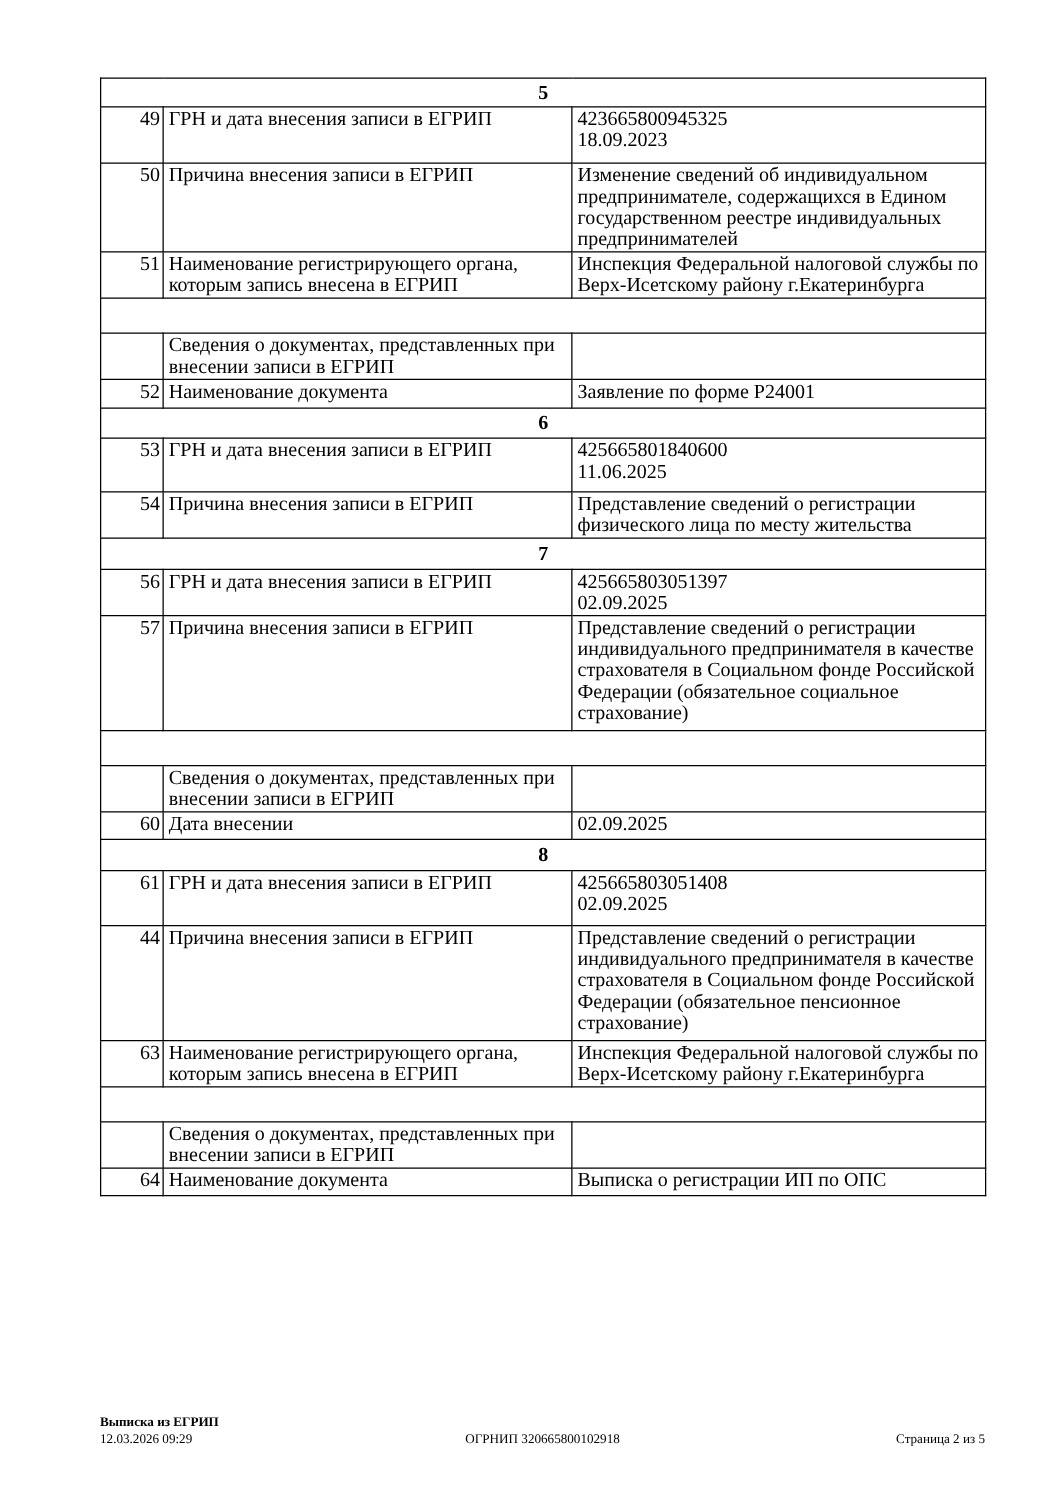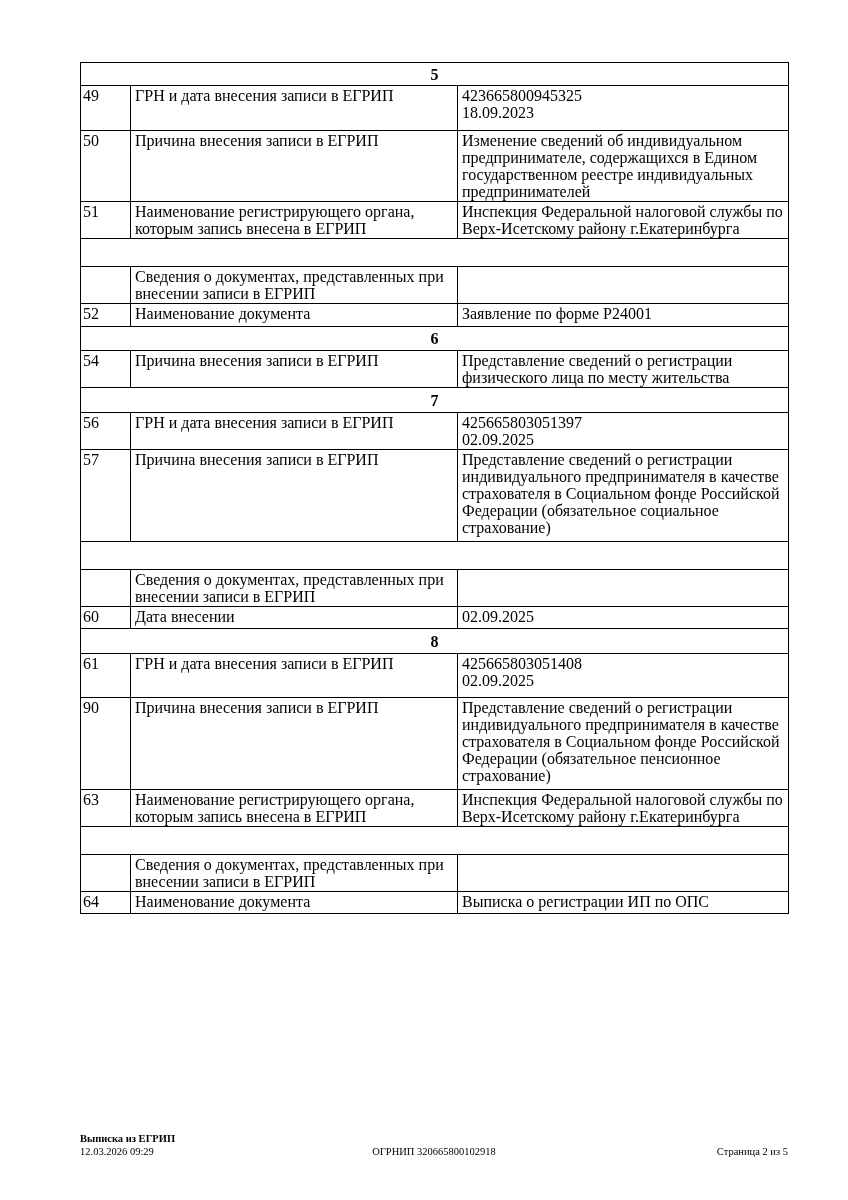--- a/index.html
+++ b/index.html
@@ -25,21 +25,21 @@
   }
   .doc-table td {
     border: 1px solid #000000;
     vertical-align: top;
     padding: 1px 4px 1px 4px;
     font-size: 16px;
     line-height: 17px;
     overflow: hidden;
   }
   td.num-cell {
-    text-align: left;
+    text-align: right;
     padding: 1px 2px;
   }
   td.section-cell {
     text-align: center;
     font-weight: bold;
     vertical-align: middle;
     padding: 0;
   }
   td.value-cell {
     white-space: pre-line;
@@ -116,20 +116,26 @@
       <td class="value-cell"></td>
     </tr>
     <tr style="height:23px">
       <td class="num-cell">52</td>
       <td class="label-cell">Наименование документа</td>
       <td class="value-cell">Заявление по форме Р24001</td>
     </tr>
     <tr style="height:24px">
       <td colspan="3" class="section-cell">6</td>
     </tr>
+    <tr style="height:43px">
+      <td class="num-cell">53</td>
+      <td class="label-cell">ГРН и дата внесения записи в ЕГРИП</td>
+      <td class="value-cell">425665801840600
+11.06.2025</td>
+    </tr>
     <tr style="height:36px">
       <td class="num-cell">54</td>
       <td class="label-cell">Причина внесения записи в ЕГРИП</td>
       <td class="value-cell">Представление сведений о регистрации физического лица по месту жительства</td>
     </tr>
     <tr style="height:25px">
       <td colspan="3" class="section-cell">7</td>
     </tr>
     <tr style="height:37px">
       <td class="num-cell">56</td>
@@ -158,21 +164,21 @@
     <tr style="height:25px">
       <td colspan="3" class="section-cell">8</td>
     </tr>
     <tr style="height:44px">
       <td class="num-cell">61</td>
       <td class="label-cell">ГРН и дата внесения записи в ЕГРИП</td>
       <td class="value-cell">425665803051408
 02.09.2025</td>
     </tr>
     <tr style="height:92px">
-      <td class="num-cell">90</td>
+      <td class="num-cell">44</td>
       <td class="label-cell">Причина внесения записи в ЕГРИП</td>
       <td class="value-cell">Представление сведений о регистрации индивидуального предпринимателя в качестве страхователя в Социальном фонде Российской Федерации (обязательное пенсионное страхование)</td>
     </tr>
     <tr style="height:37px">
       <td class="num-cell">63</td>
       <td class="label-cell">Наименование регистрирующего органа, которым запись внесена в ЕГРИП</td>
       <td class="value-cell">Инспекция Федеральной налоговой службы по Верх-Исетскому району г.Екатеринбурга</td>
     </tr>
     <tr class="gap-row" style="height:28px">
       <td colspan="3"></td>

